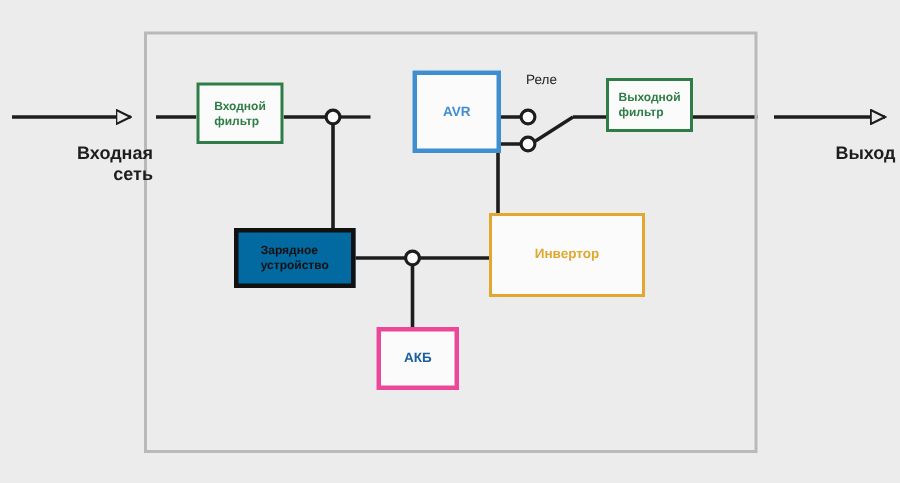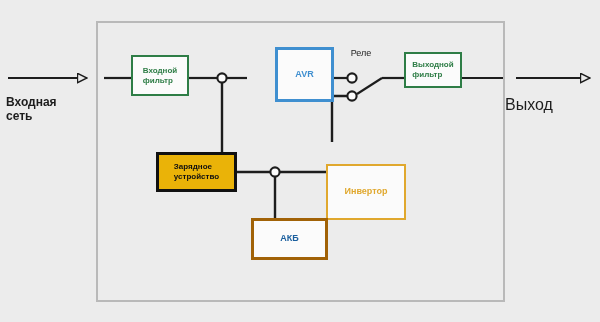--- a/index.html
+++ b/index.html
@@ -55,55 +55,54 @@
     margin-left: 40px;
   }
   .box-output-filter {
     left: 404px; top: 52px; width: 58px; height: 36px;
     border: 2px solid #2e7d46;
     color: #2e7d46;
   }
   .box-charger {
     left: 156px; top: 152px; width: 81px; height: 40px;
     border: 3px solid #111111;
-    background: #eab308;
+    background: #0369a1;
     color: #111111;
   }
   .box-inverter {
-    left: 326px; top: 142px; width: 80px; height: 56px;
+    left: 326px; top: 142px; width: 104px; height: 56px;
     border: 2px solid #e0a82e;
     color: #e0a82e;
     font-size: 9px;
-    margin-top: 22px;
   }
   .box-akb {
-    left: 251px; top: 218px; width: 77px; height: 42px;
-    border: 3px solid #a16207;
+    left: 251px; top: 218px; width: 55px; height: 42px;
+    border: 3px solid #ec4899;
     color: #1b5f9e;
     font-size: 9px;
   }
   
   .enclosure {
     position: absolute;
     left: 96px; top: 21px;
     width: 409px; height: 281px;
     box-sizing: border-box;
     border: 2px solid #b9b9b9;
     background: transparent;
   }
   
   .lbl-input {
     left: 6px; top: 95px; width: 96px;
     font-size: 12px; font-weight: bold; color: #1d1d1d;
-    text-align: left;
+    text-align: right;
   }
   .lbl-output {
     left: 505px; top: 95px; width: 92px;
-    font-size: 16px; font-weight: normal; color: #1d1d1d;
-    text-align: left;
+    font-size: 12px; font-weight: bold; color: #1d1d1d;
+    text-align: right;
   }
   .lbl-relay {
     left: 334px; top: 48px; width: 54px;
     font-size: 9px; font-weight: normal; color: #1d1d1d;
   }
 </style>
 </head>
 <body>
 
 <svg id="diagram" viewBox="0 0 600 322">

